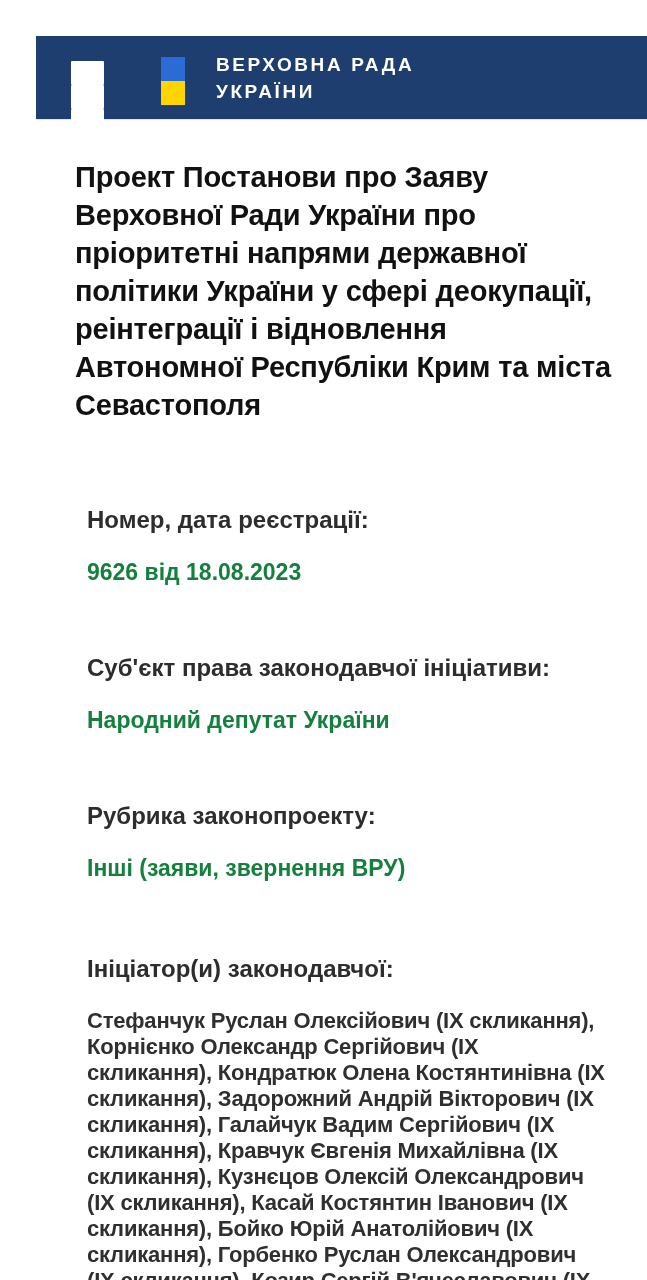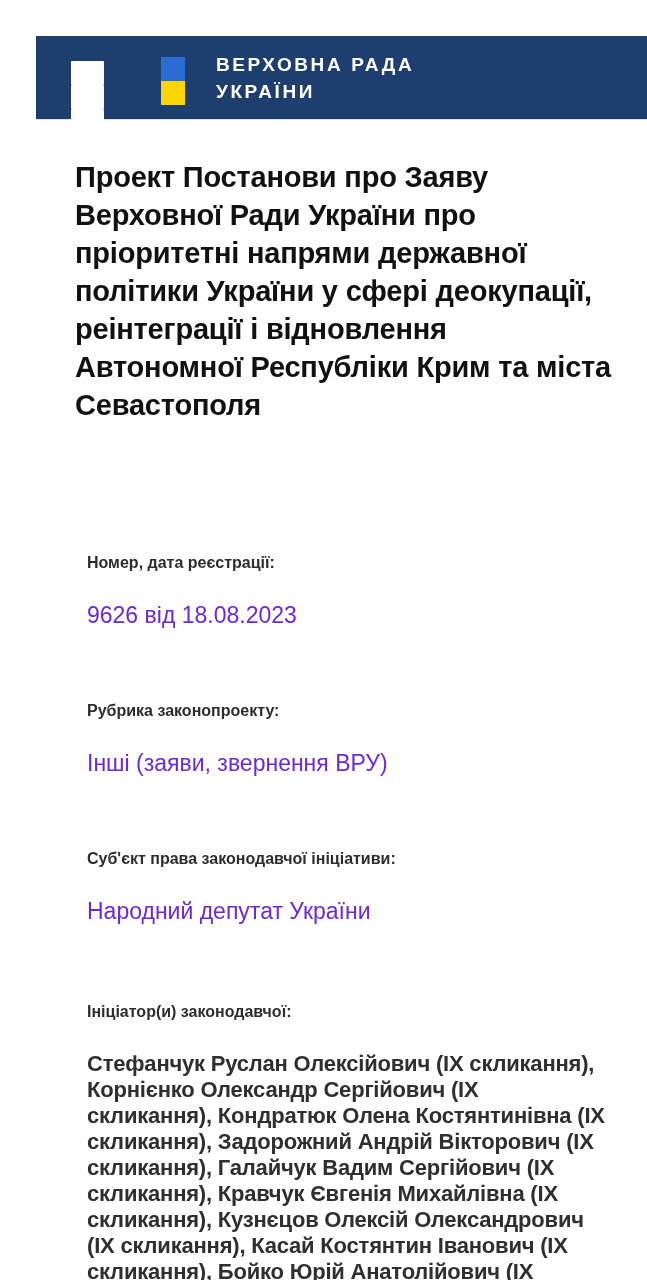--- a/index.html
+++ b/index.html
@@ -43,34 +43,34 @@
 
   
   .content { padding: 26px 27px 0 27px; }
 
   .doc-title {
     font-size: 29px;
     font-weight: 700;
     line-height: 38px;
     color: #111111;
     letter-spacing: -0.2px;
-    margin-bottom: 88px;
+    margin-bottom: 45px;
   }
 
   .field { margin-bottom: 19px; }
   .field-label {
-    font-size: 16px;
+    font-size: 24px;
     font-weight: 700;
     color: #2d2d2d;
     line-height: 29px;
   }
   .field-value {
     font-size: 23px;
-    font-weight: 400;
-    color: #6d28d9;
+    font-weight: 700;
+    color: #15803d;
     line-height: 27px;
     margin-top: 1px;
   }
   .field.initiators { margin-top: 24px; }
   .field.initiators .field-value {
     font-weight: 600;
     color: #2f2f2f;
     font-size: 22px;
     line-height: 26px;
     letter-spacing: -0.2px;
@@ -103,27 +103,27 @@
 
     <h1 class="doc-title">Проект Постанови про Заяву Верховної Ради України про пріоритетні напрями державної політики України у сфері деокупації, реінтеграції і відновлення Автономної Республіки Крим та міста Севастополя</h1>
 
     <section class="field">
       <div class="field-label">Номер, дата реєстрації:</div>
       <div class="field-value">9626 від 18.08.2023</div>
     </section>
 
 
     <section class="field">
-      <div class="field-label">Рубрика законопроекту:</div>
-      <div class="field-value">Інші (заяви, звернення ВРУ)</div>
+      <div class="field-label">Суб'єкт права законодавчої ініціативи:</div>
+      <div class="field-value">Народний депутат України</div>
     </section>
 
     <section class="field">
-      <div class="field-label">Суб'єкт права законодавчої ініціативи:</div>
-      <div class="field-value">Народний депутат України</div>
+      <div class="field-label">Рубрика законопроекту:</div>
+      <div class="field-value">Інші (заяви, звернення ВРУ)</div>
     </section>
 
     <section class="field initiators">
       <div class="field-label">Ініціатор(и) законодавчої:</div>
       <div class="field-value">Стефанчук Руслан Олексійович (ІХ скликання), Корнієнко Олександр Сергійович (ІХ скликання), Кондратюк Олена Костянтинівна (ІХ скликання), Задорожний Андрій Вікторович (ІХ скликання), Галайчук Вадим Сергійович (ІХ скликання), Кравчук Євгенія Михайлівна (ІХ скликання), Кузнєцов Олексій Олександрович (ІХ скликання), Касай Костянтин Іванович (ІХ скликання), Бойко Юрій Анатолійович (ІХ скликання), Горбенко Руслан Олександрович (ІХ скликання), Козир Сергій В'ячеславович (ІХ скликання), Пушкаренко Арсеній Михайлович (ІХ скликання), Гончаренко Олексій Олексійович (ІХ скликання), Негулевський Ігор Петрович (ІХ скликання), Фріз Ірина Василівна (ІХ скликання), Богуцька Єлізавета Петрівна (ІХ скликання), Безгін Віталій Юрійович (ІХ скликання), Дануца Олександр Анатолійович (ІХ скликання), Фролов Павло Валерійович (ІХ скликання), Бондаренко Олег Володимирович (ІХ скликання), Кузьміних Сергій Володимирович (ІХ скликання), Кальченко Сергій Віталійович (ІХ скликання), Васильченко Галина Іванівна (ІХ скликання), Бакунець Павло Андрійович (ІХ скликання)</div>
     </section>
 
   </main>
 </div>
 

